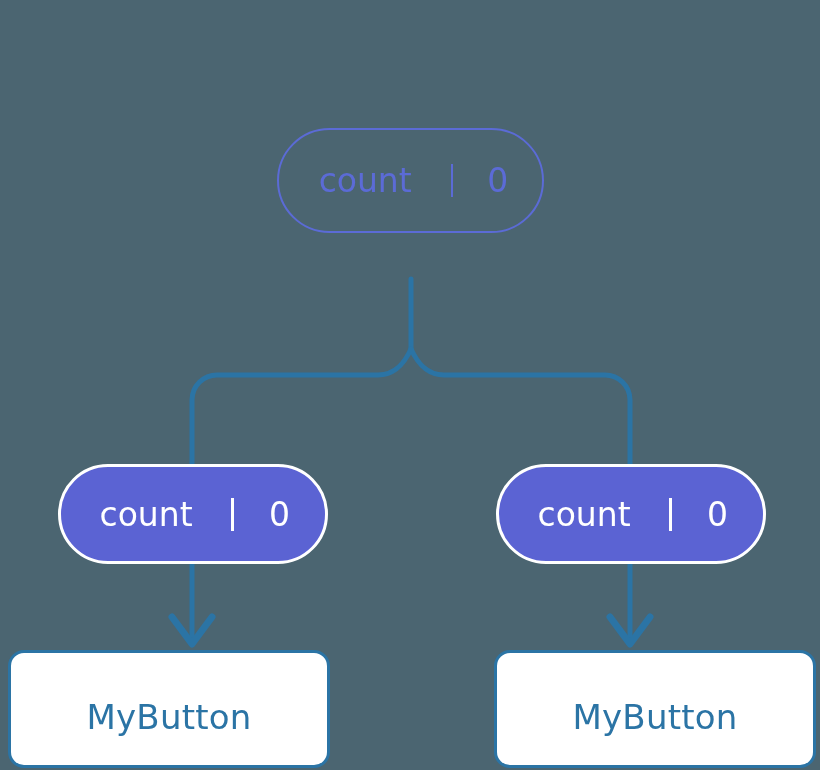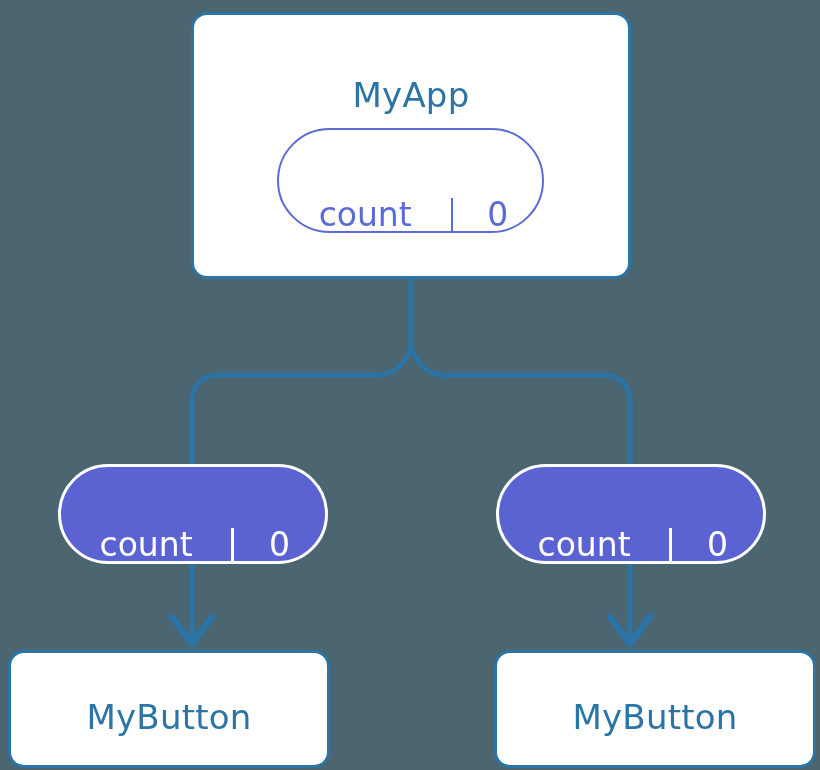--- a/index.html
+++ b/index.html
@@ -69,21 +69,21 @@
     top: 650px;
     width: 322px;
     height: 118px;
   }
   .leaf-title { top: 44px; }
 
   
   .pill {
     position: absolute;
     display: flex;
-    align-items: flex-end;
+    align-items: center;
     box-sizing: border-box;
     border-radius: 999px;
     overflow: hidden;
   }
   .pill .pill-label,
   .pill .pill-value {
     display: flex;
     align-items: center;
     justify-content: center;
     font-size: 33px;
@@ -153,23 +153,20 @@
 
     <path d="M 411 349 C 417 362 426 375 444 375 L 605 375 A 25 25 0 0 1 630 400 L 630 464" fill="none" stroke="#2b74a5" stroke-width="5" stroke-linecap="round" stroke-linejoin="round"></path>
 
     <path d="M 192 564 L 192 641" fill="none" stroke="#2b74a5" stroke-width="5" stroke-linecap="butt"></path>
     <path d="M 172 617 L 192 644 L 212 617" fill="none" stroke="#2b74a5" stroke-width="7" stroke-linecap="round" stroke-linejoin="round"></path>
 
     <path d="M 630 564 L 630 641" fill="none" stroke="#2b74a5" stroke-width="5" stroke-linecap="butt"></path>
     <path d="M 610 617 L 630 644 L 650 617" fill="none" stroke="#2b74a5" stroke-width="7" stroke-linecap="round" stroke-linejoin="round"></path>
   </svg>
 
-  <div class="comp-box" id="root-box">
-    <div class="comp-title" id="root-title">MyApp</div>
-  </div>
 
   <div class="pill pill-outline" id="root-pill">
     <div class="pill-label">count</div>
     <div class="pill-value">0</div>
   </div>
 
   <div class="pill pill-filled" id="state-pill-left">
     <div class="pill-label">count</div>
     <div class="pill-value">0</div>
   </div>

